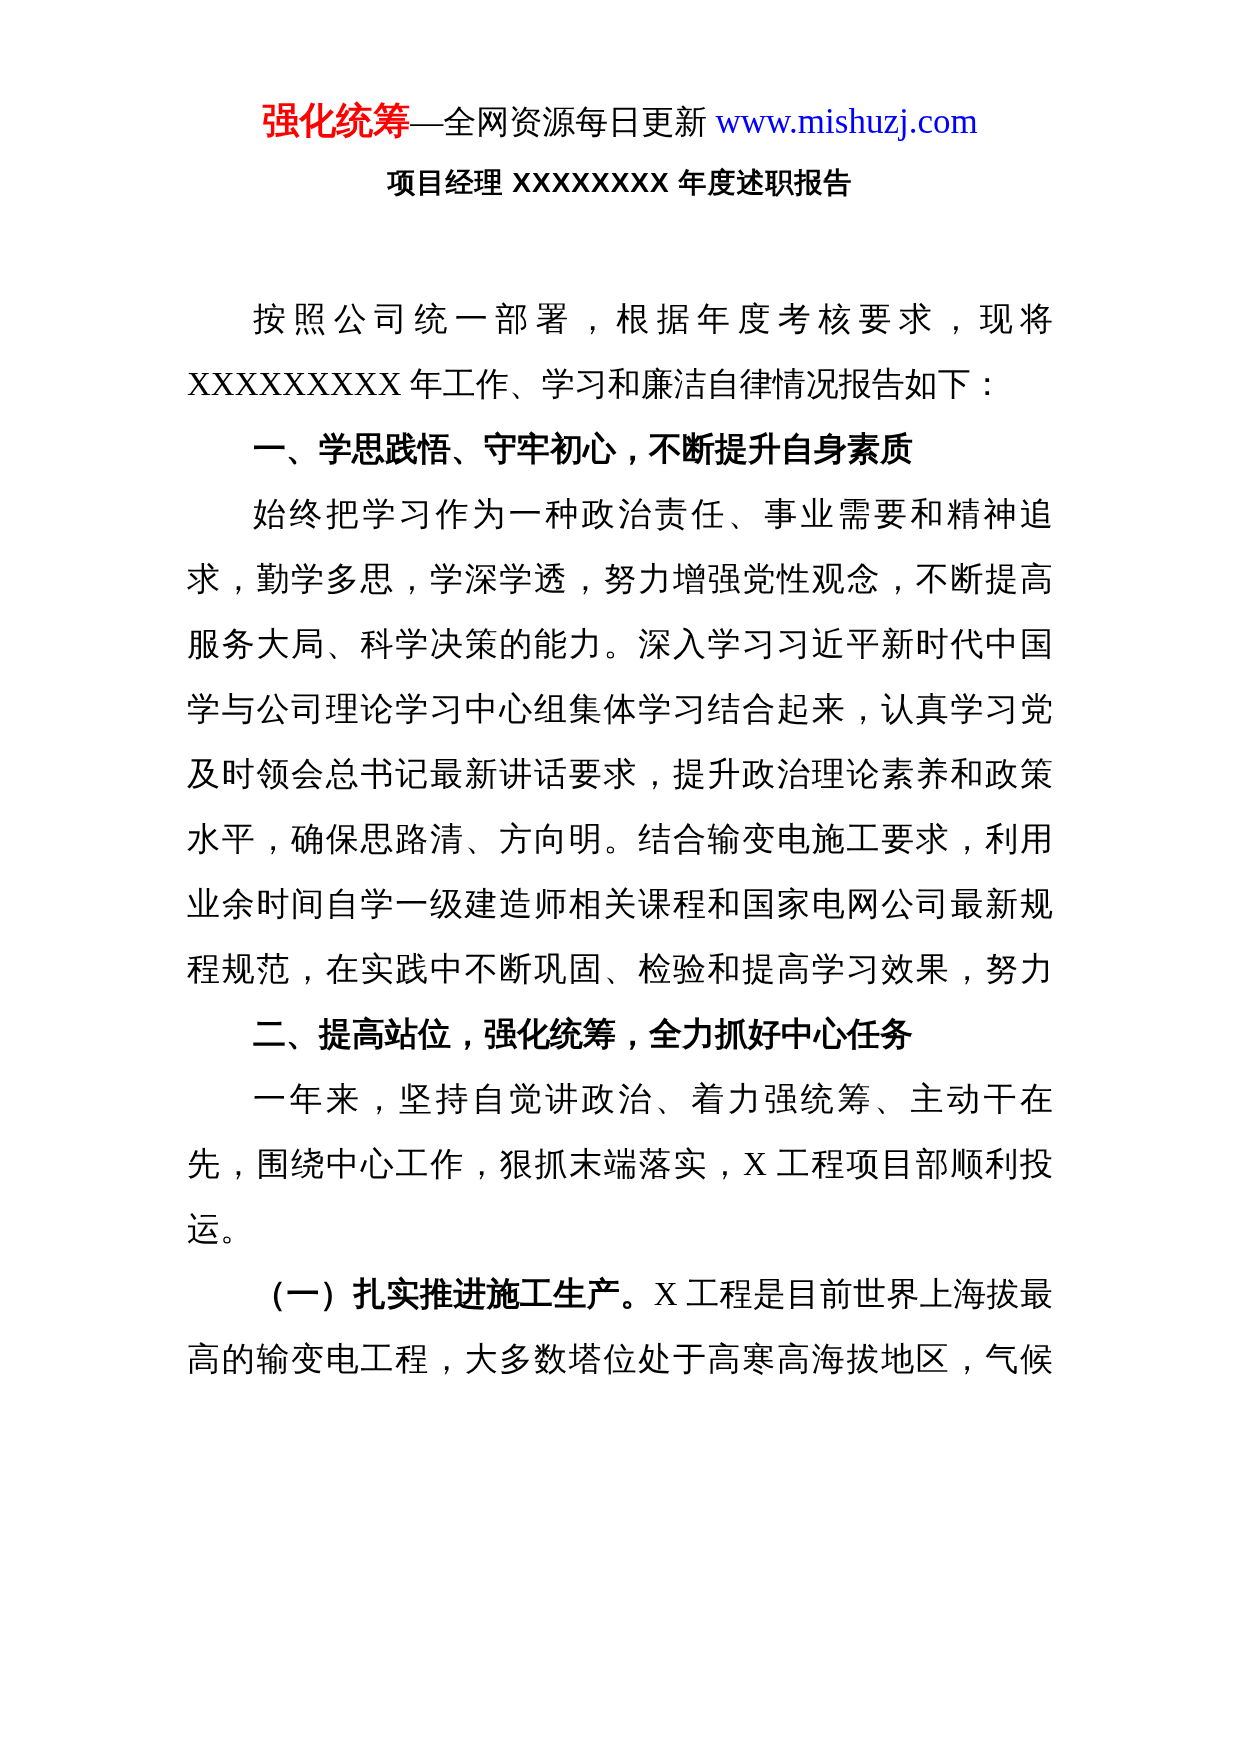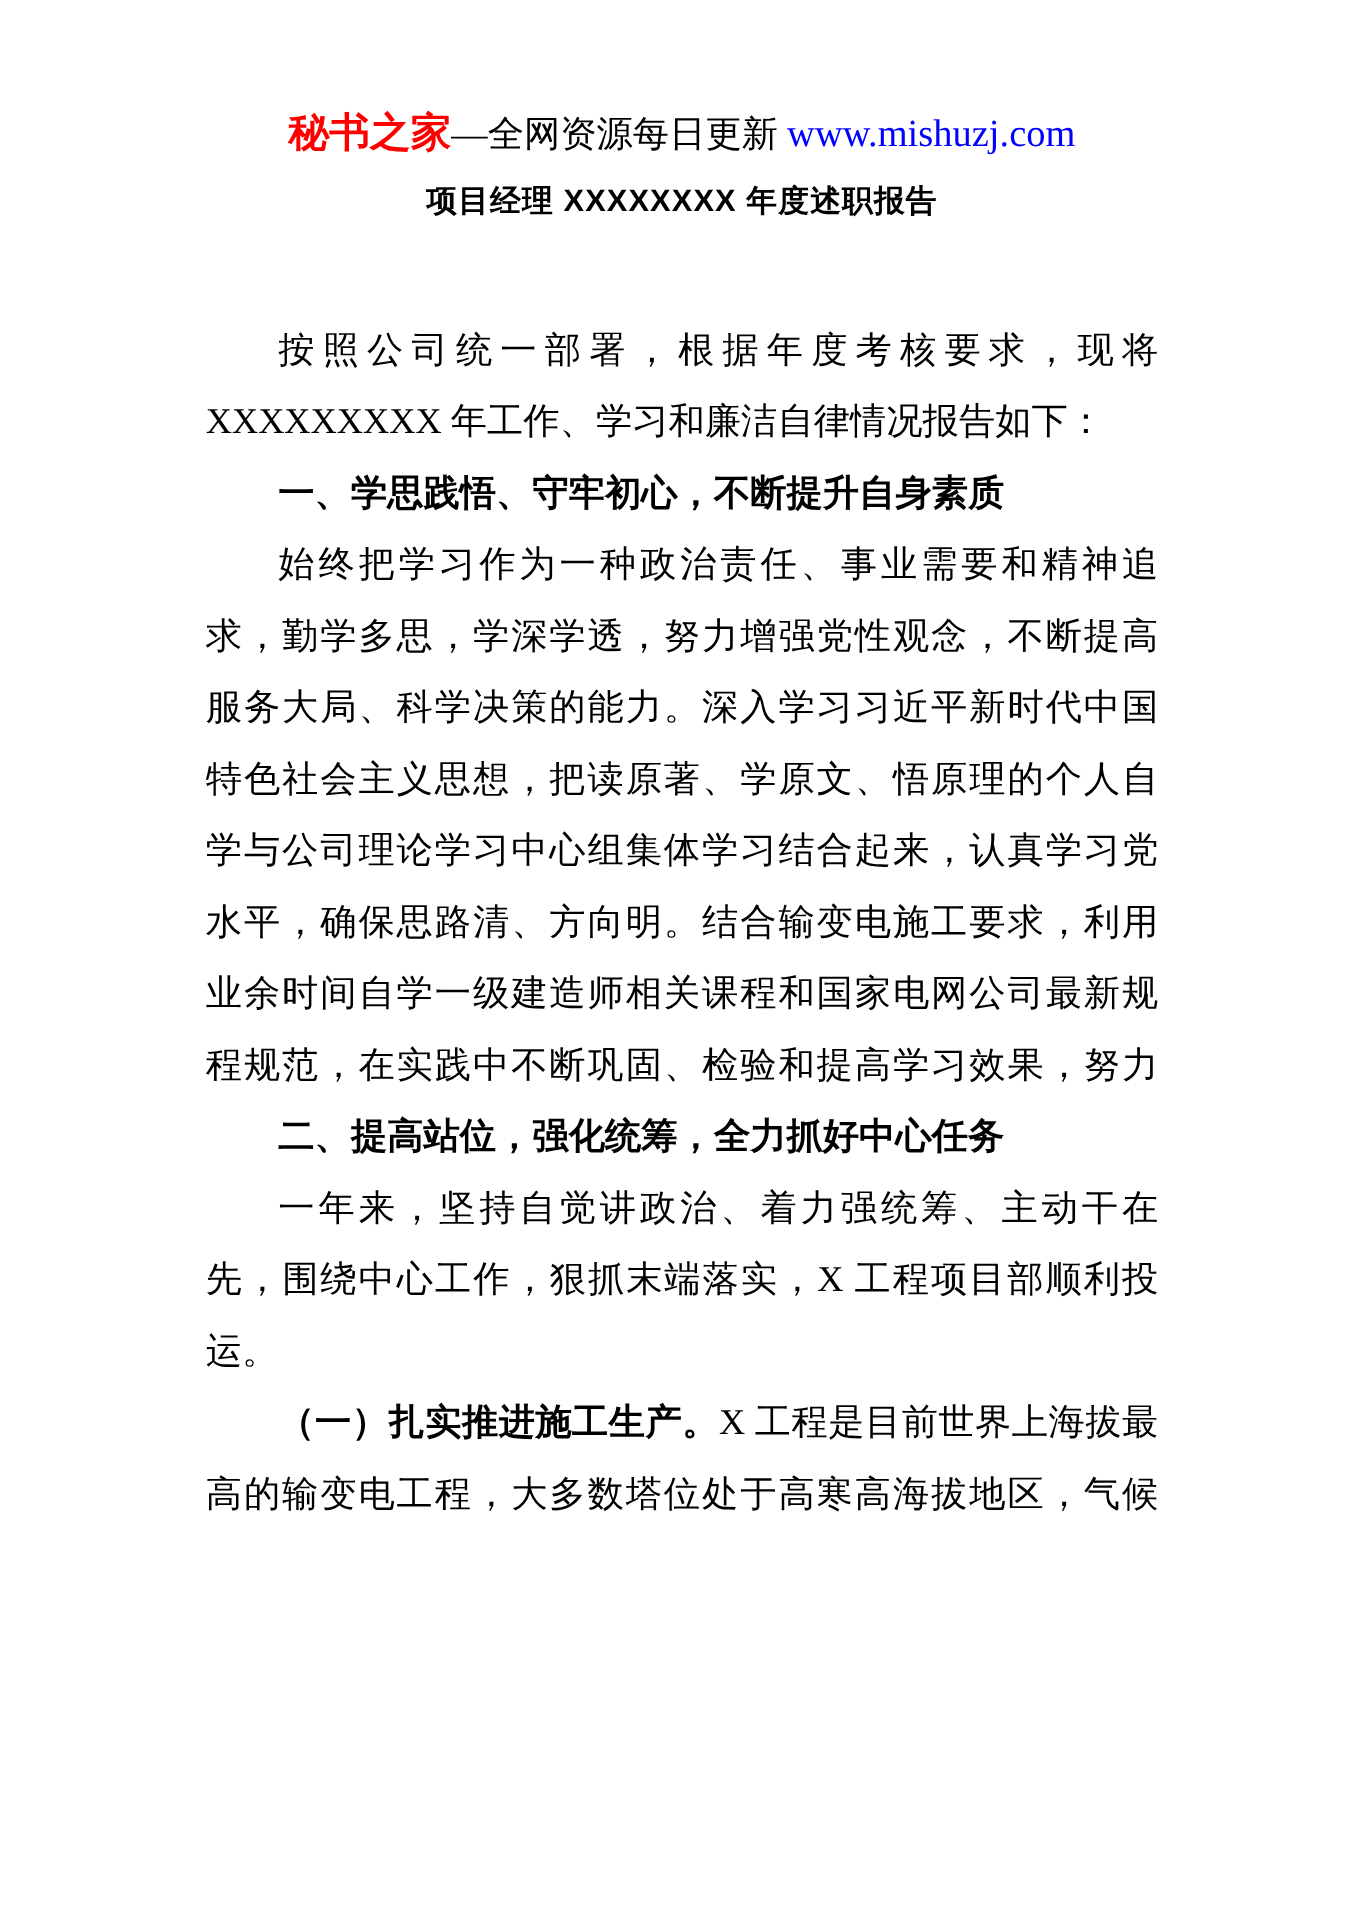--- a/index.html
+++ b/index.html
@@ -69,34 +69,34 @@
   .line .bold {
     font-weight: bold;
   }
 </style>
 </head>
 <body>
 
 <div class="page">
 
   <div class="doc-header">
-    <span class="brand" style="color: rgb(255, 0, 0);">秘书之家</span><span class="tagline" style="color: rgb(0, 0, 0); font-family: Liberation Serif, serif;">—全网资源每日更新 </span><span class="url" style="color: rgb(0, 0, 255);">www.mishuzj.com</span>
+    <span class="brand" style="color: rgb(255, 0, 0);">强化统筹</span><span class="tagline" style="color: rgb(0, 0, 0); font-family: Liberation Serif, serif;">—全网资源每日更新 </span><span class="url" style="color: rgb(0, 0, 255);">www.mishuzj.com</span>
   </div>
 
   <div class="doc-title">项目经理 XXXXXXXX 年度述职报告</div>
 
   <div class="doc-body" style="color: rgb(0, 0, 0);">
       <div class="line indent justify"><span>按照公司统一部署，根据年度考核要求，现将</span></div>
       <div class="line"><span>XXXXXXXXX 年工作、学习和廉洁自律情况报告如下：</span></div>
       <div class="line indent"><span class="bold">一、学思践悟、守牢初心，不断提升自身素质</span></div>
       <div class="line indent justify"><span>始终把学习作为一种政治责任、事业需要和精神追</span></div>
       <div class="line justify"><span>求，勤学多思，学深学透，努力增强党性观念，不断提高</span></div>
       <div class="line justify"><span>服务大局、科学决策的能力。深入学习习近平新时代中国</span></div>
-      <div class="line justify"><span>特色社会主义思想，把读原著、学原文、悟原理的个人自</span></div>
       <div class="line justify"><span>学与公司理论学习中心组集体学习结合起来，认真学习党</span></div>
+      <div class="line justify"><span>及时领会总书记最新讲话要求，提升政治理论素养和政策</span></div>
       <div class="line justify"><span>水平，确保思路清、方向明。结合输变电施工要求，利用</span></div>
       <div class="line justify"><span>业余时间自学一级建造师相关课程和国家电网公司最新规</span></div>
       <div class="line justify"><span>程规范，在实践中不断巩固、检验和提高学习效果，努力</span></div>
       <div class="line indent"><span class="bold">二、提高站位，强化统筹，全力抓好中心任务</span></div>
       <div class="line indent justify"><span>一年来，坚持自觉讲政治、着力强统筹、主动干在</span></div>
       <div class="line justify"><span>先，围绕中心工作，狠抓末端落实，X 工程项目部顺利投</span></div>
       <div class="line"><span>运。</span></div>
       <div class="line indent justify"><span class="bold">（一）扎实推进施工生产。</span><span>X 工程是目前世界上海拔最</span></div>
       <div class="line justify"><span>高的输变电工程，大多数塔位处于高寒高海拔地区，气候</span></div>
     </div>

